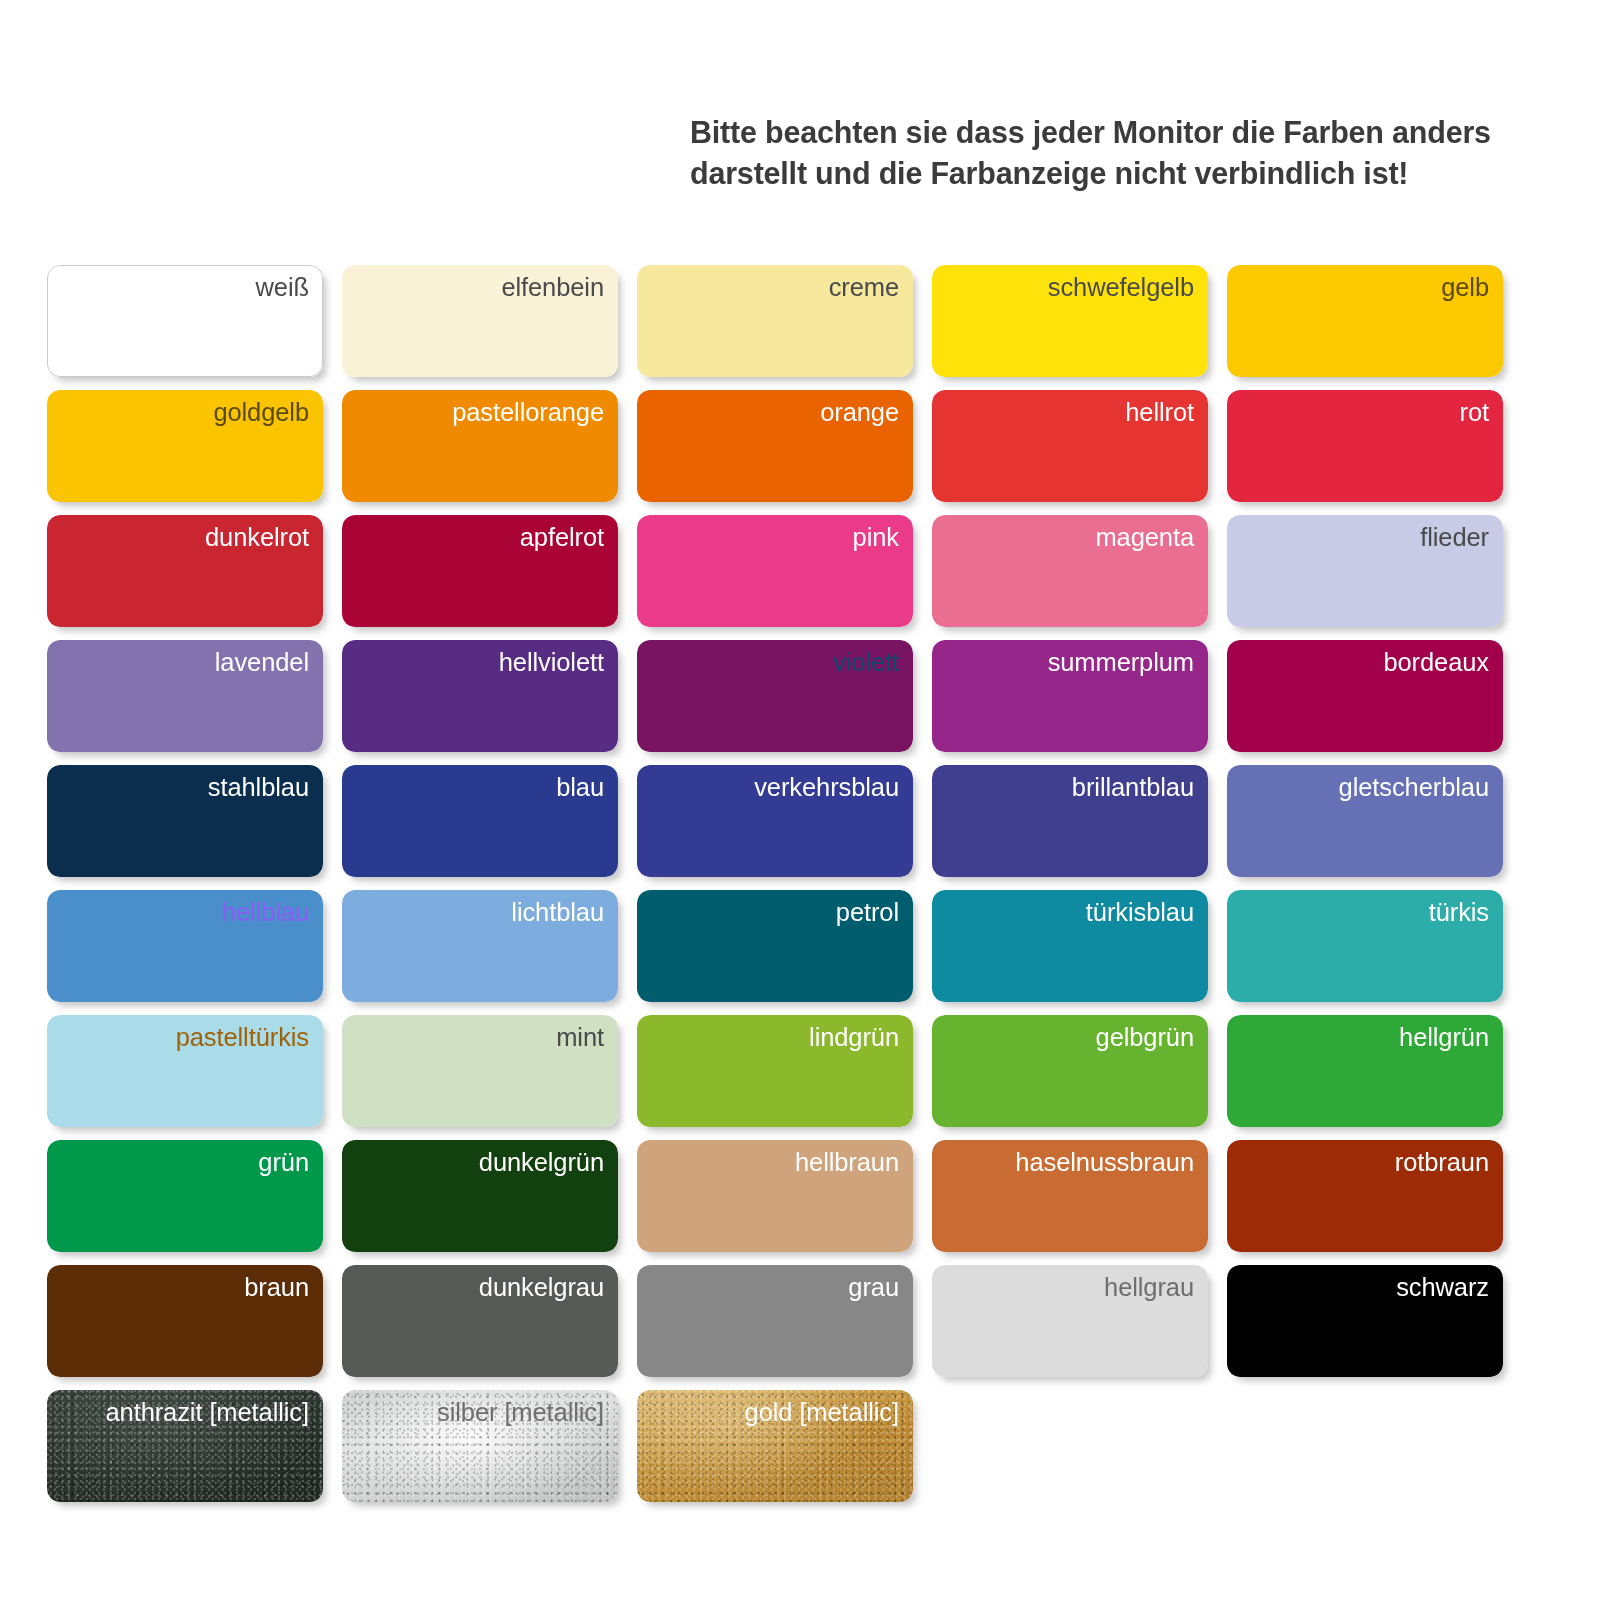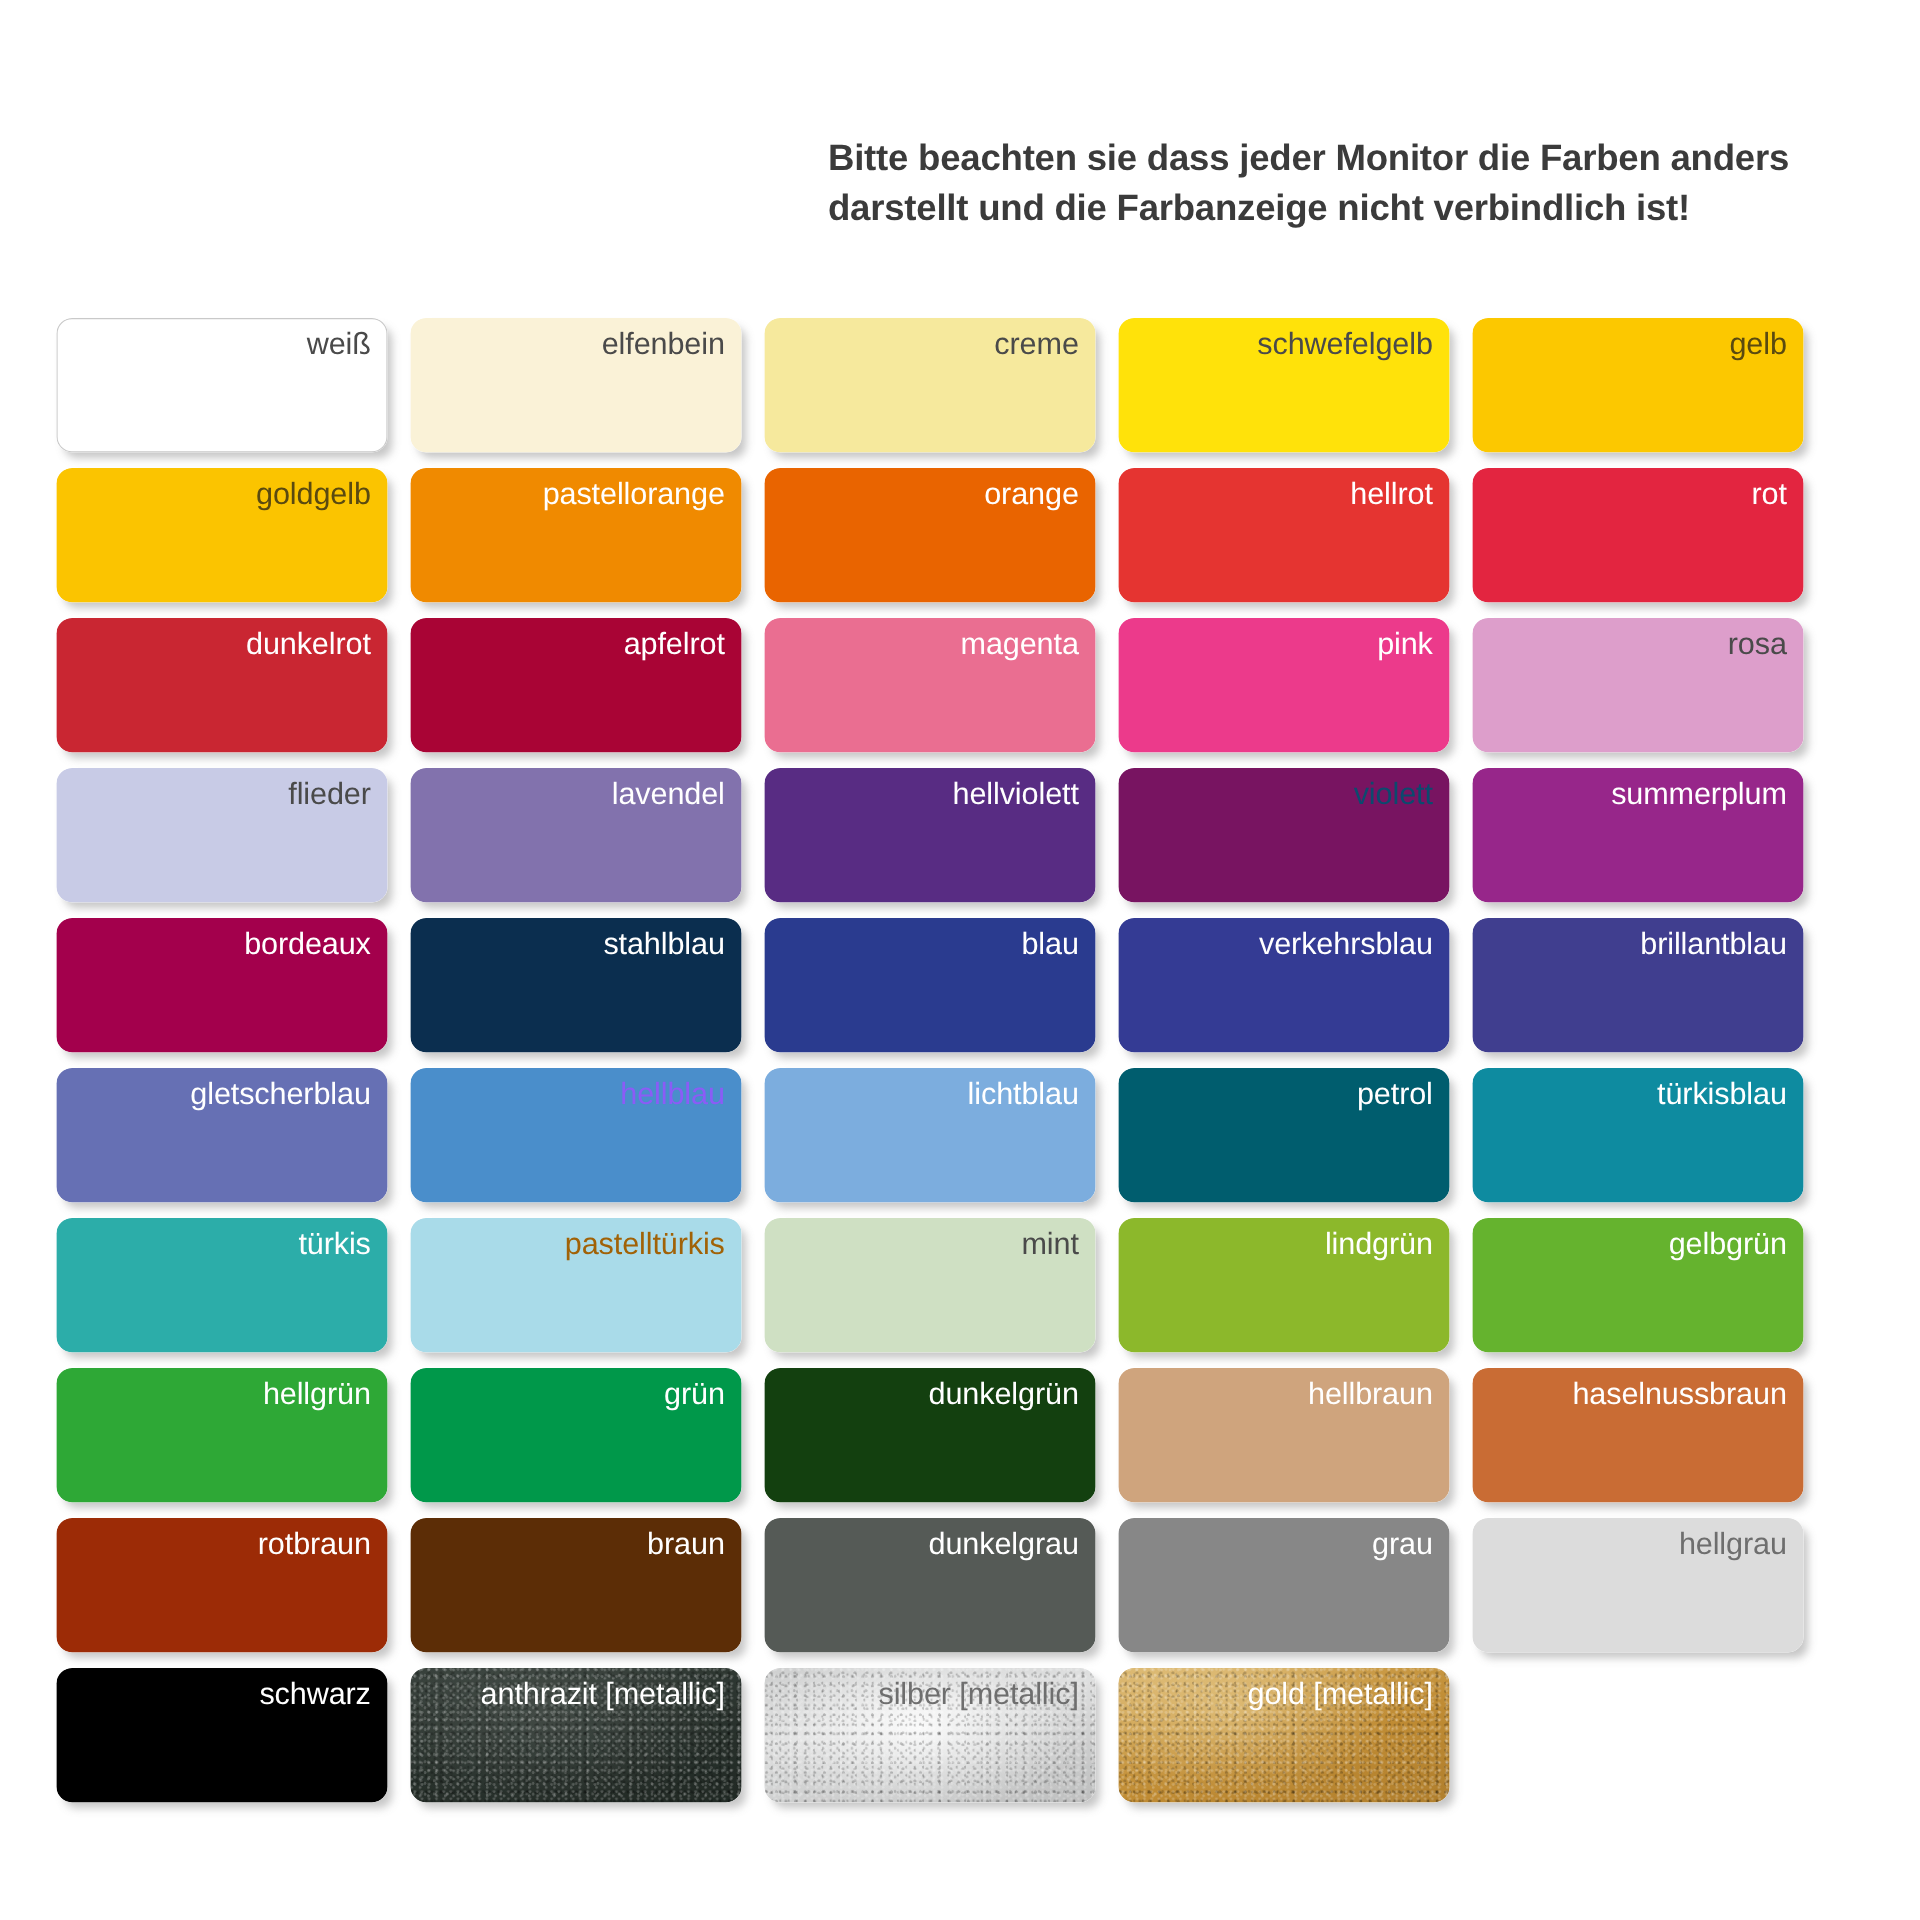--- a/index.html
+++ b/index.html
@@ -173,30 +173,26 @@
       </div>
       <div class="swatch">
         <div class="fill" style="background: rgb(201, 38, 50);"></div>
         <span class="label" style="color: rgb(255, 255, 255);">dunkelrot</span>
       </div>
       <div class="swatch">
         <div class="fill" style="background: rgb(169, 4, 53);"></div>
         <span class="label" style="color: rgb(255, 255, 255);">apfelrot</span>
       </div>
       <div class="swatch">
+        <div class="fill" style="background: rgb(236, 58, 139);"></div>
+        <span class="label" style="color: rgb(255, 255, 255);">pink</span>
+      </div>
+      <div class="swatch">
         <div class="fill" style="background: rgb(234, 110, 145);"></div>
         <span class="label" style="color: rgb(255, 255, 255);">magenta</span>
-      </div>
-      <div class="swatch">
-        <div class="fill" style="background: rgb(236, 58, 139);"></div>
-        <span class="label" style="color: rgb(255, 255, 255);">pink</span>
-      </div>
-      <div class="swatch">
-        <div class="fill" style="background: rgb(221, 158, 203);"></div>
-        <span class="label" style="color: rgb(74, 74, 74);">rosa</span>
       </div>
       <div class="swatch">
         <div class="fill" style="background: rgb(200, 203, 230);"></div>
         <span class="label" style="color: rgb(74, 74, 74);">flieder</span>
       </div>
       <div class="swatch">
         <div class="fill" style="background: rgb(130, 114, 173);"></div>
         <span class="label" style="color: rgb(255, 255, 255);">lavendel</span>
       </div>
       <div class="swatch">

